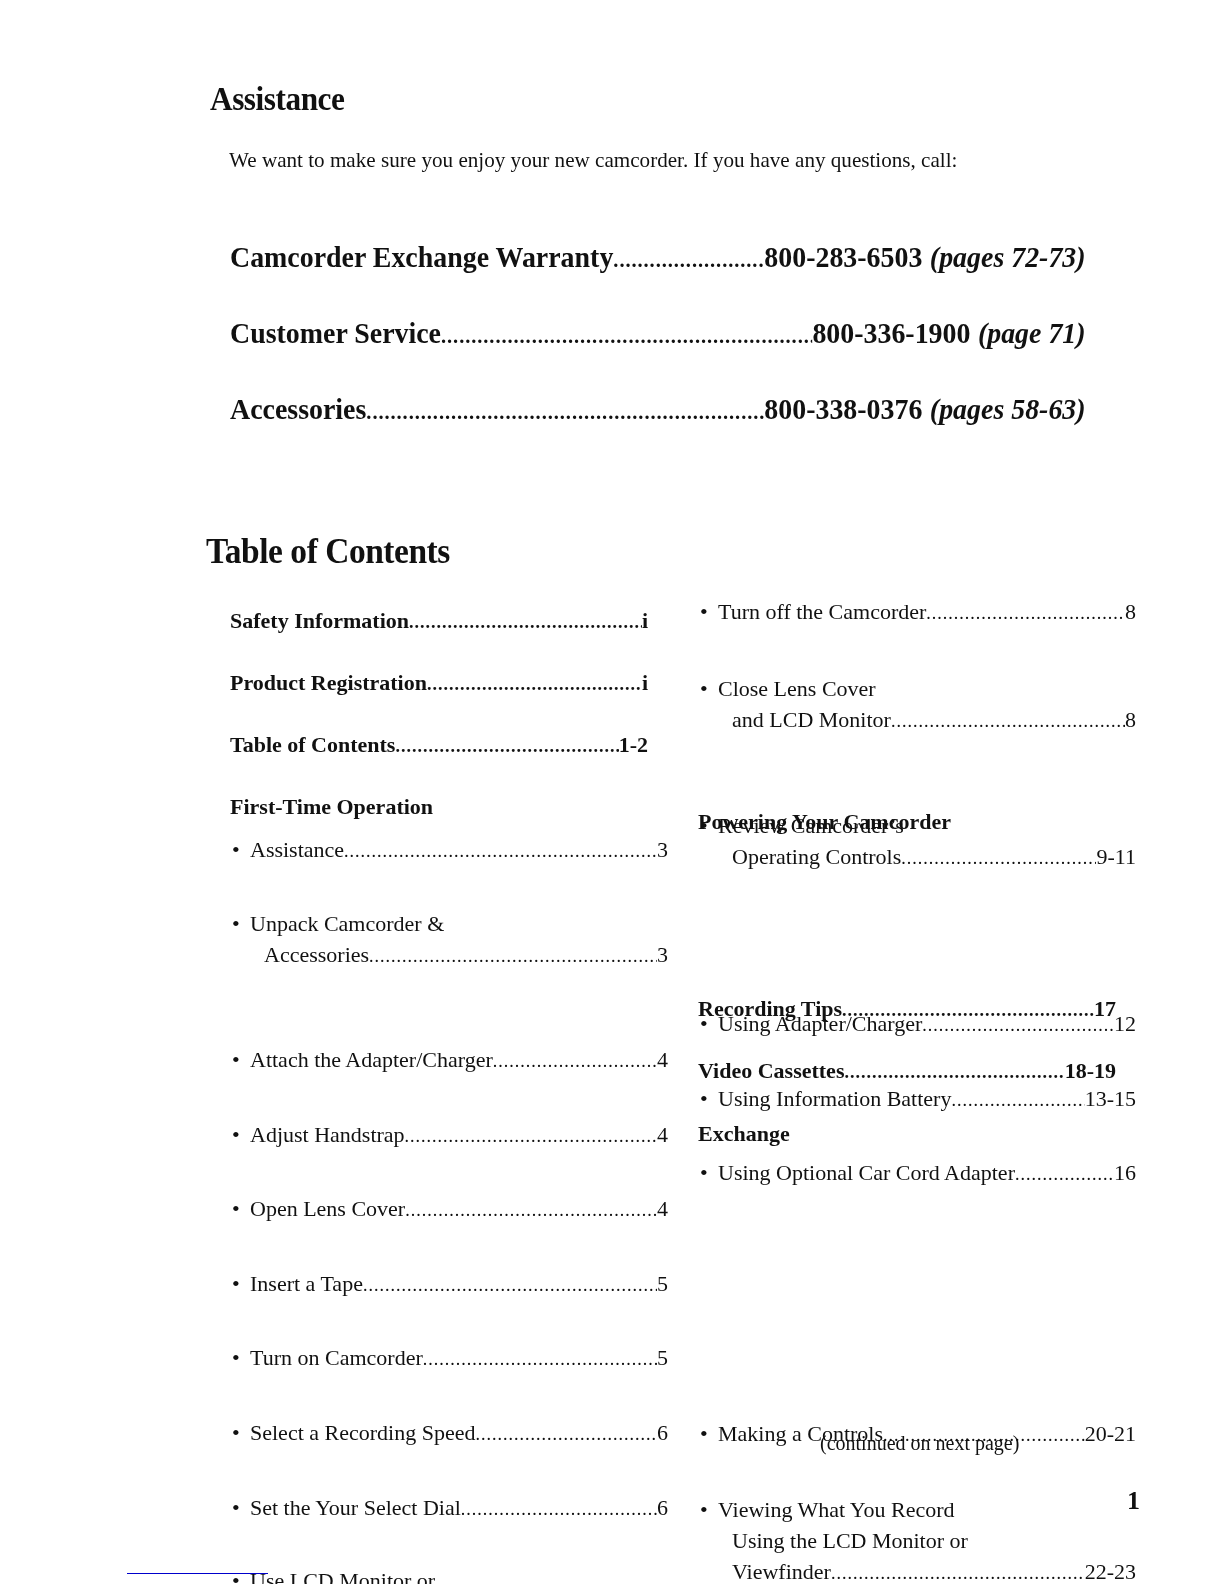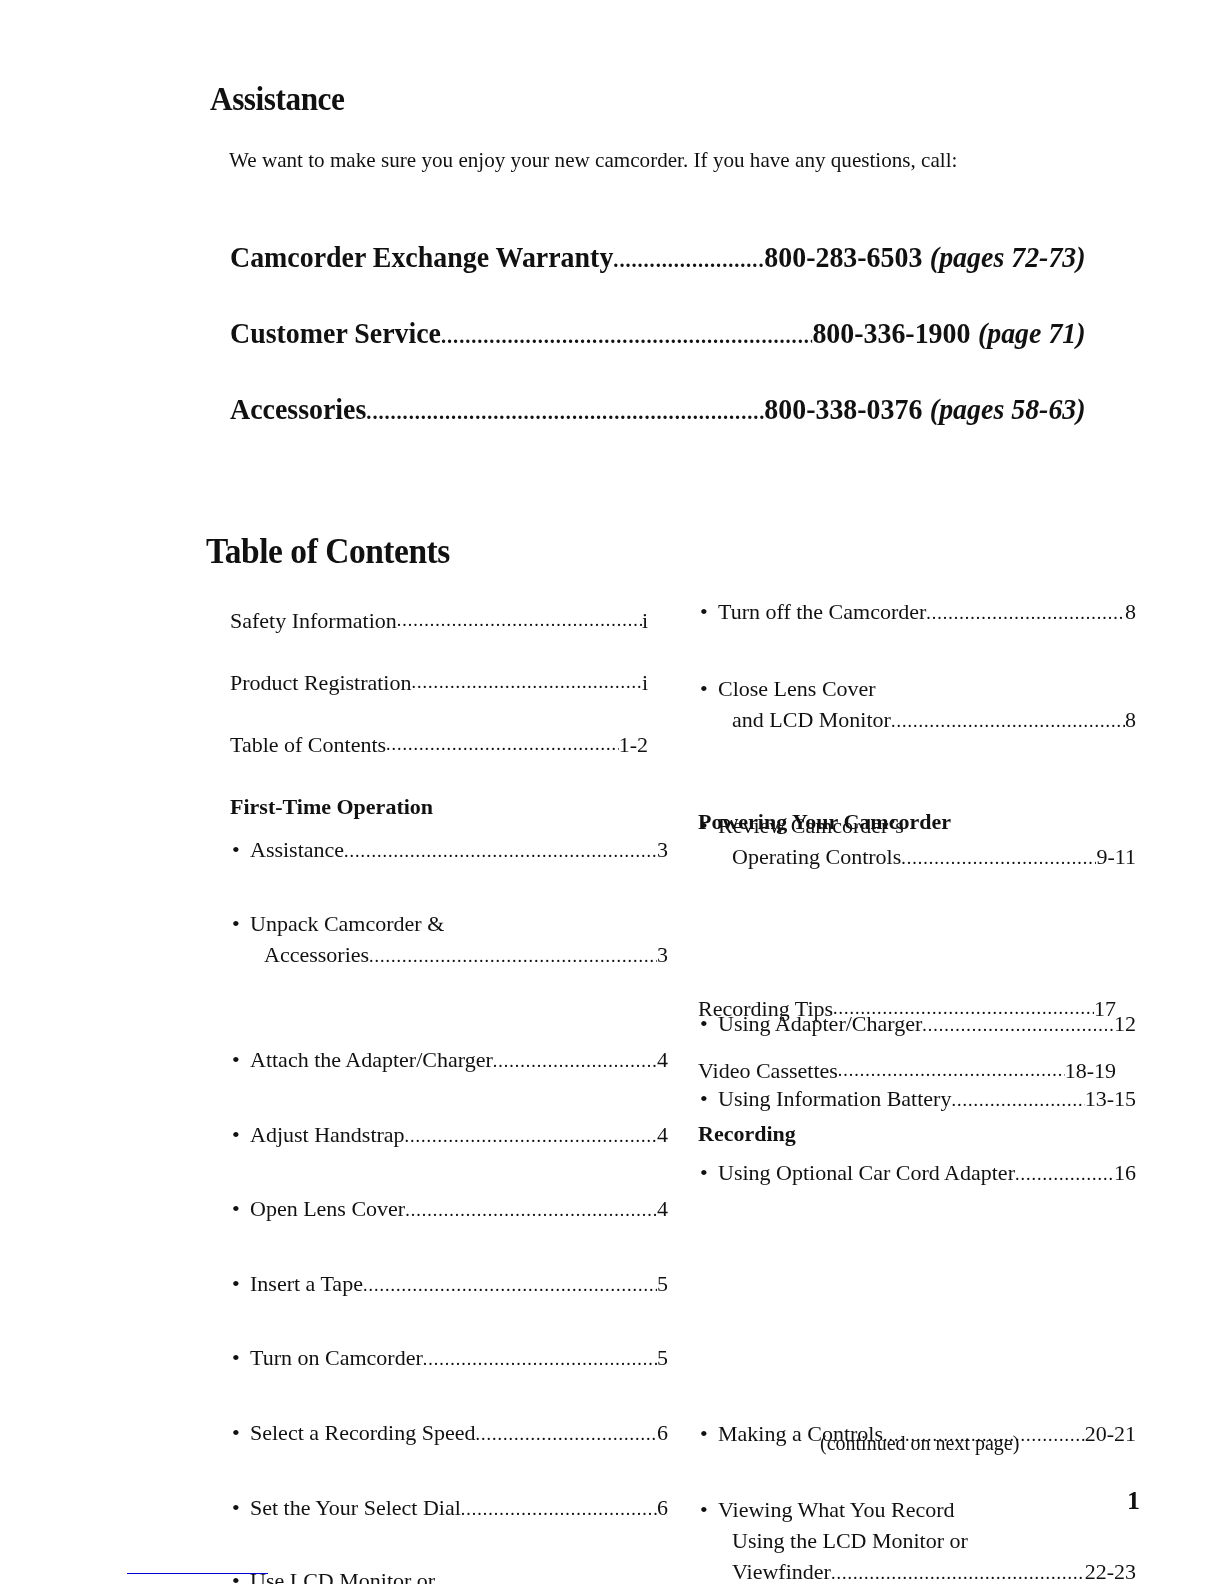--- a/index.html
+++ b/index.html
@@ -16,21 +16,21 @@
     .contact .pg { white-space: nowrap; font-style: italic; margin-left: 8px; }
     #c0 { top: 240px; width: 920px; }
     #c1 { top: 316px; width: 920px; }
     #c2 { top: 392px; width: 920px; }
     #toc-title { left: 206px; top: 530px; font-size: 36px; font-weight: bold; letter-spacing: -0.5px; transform: scaleX(0.93); transform-origin: left; }
 
     .col { position: absolute; }
     #col-left { left: 230px; top: 600px; width: 418px; }
     #col-right { left: 698px; top: 596px; width: 418px; }
     .entry { position: absolute; left: 0; width: 100%; font-size: 22px; line-height: 31px; }
-    .entry.bold { font-weight: normal; align-items: center; }
+    .entry.bold { font-weight: bold; }
     .row { display: flex; align-items: baseline; }
     .row .t { white-space: nowrap; }
     .row .d { flex: 1; overflow: hidden; white-space: nowrap; letter-spacing: 1px; font-size: 18px; }
     .row .d::before { content: "......................................................................................................................................"; }
     .row .p { white-space: nowrap; }
     .bullet { padding-left: 20px; position: relative; }
     .bullet .dot { position: absolute; left: 2px; top: 0; }
     .cont { padding-left: 14px; }
     .head { font-weight: bold; font-size: 22px; }
 
@@ -198,21 +198,21 @@
     <span class="t">Recording Tips</span>
       <span class="d"></span>
       <span class="p">17</span>
   </div>
   <div class="entry bold row" style="top:459px">
     <span class="t">Video Cassettes</span>
       <span class="d"></span>
       <span class="p">18-19</span>
   </div>
 
-  <div class="entry head" style="top:522px">Recording</div>
+  <div class="entry head" style="top:522px">Exchange</div>
   <div class="entry bullet row" style="top:562px">
     <span class="dot">•</span>
     <span class="t">Making a Controls</span>
       <span class="d"></span>
       <span class="p">20-21</span>
   </div>
   <div class="entry bullet" style="top:605px">
     <span class="dot">•</span>
     <div>Viewing What You Record</div>
     <div class="cont">Using the LCD Monitor or</div>

